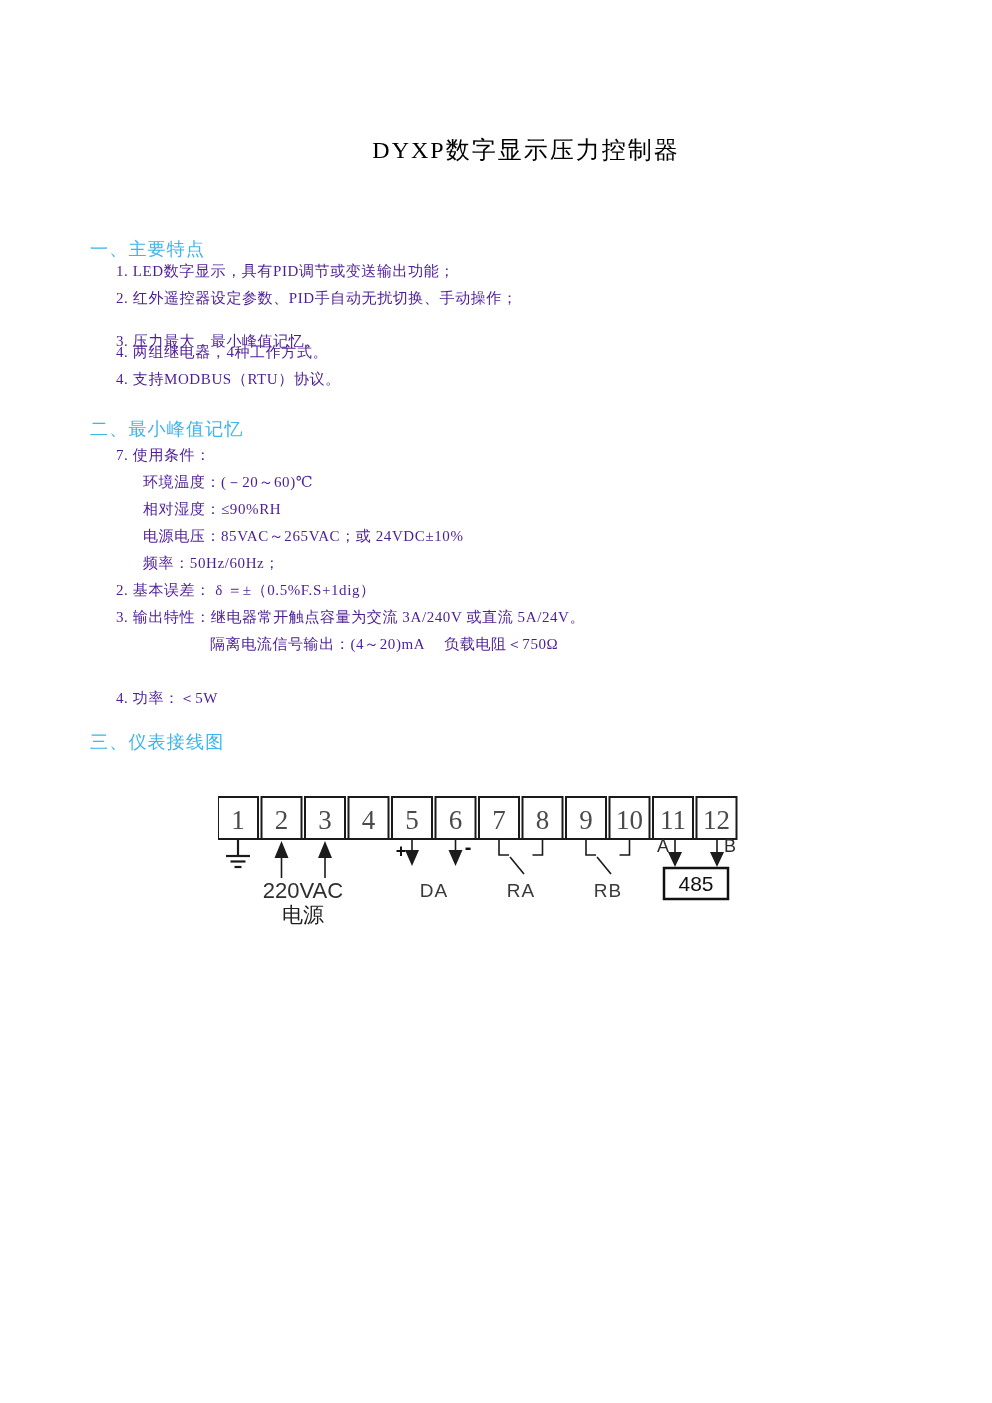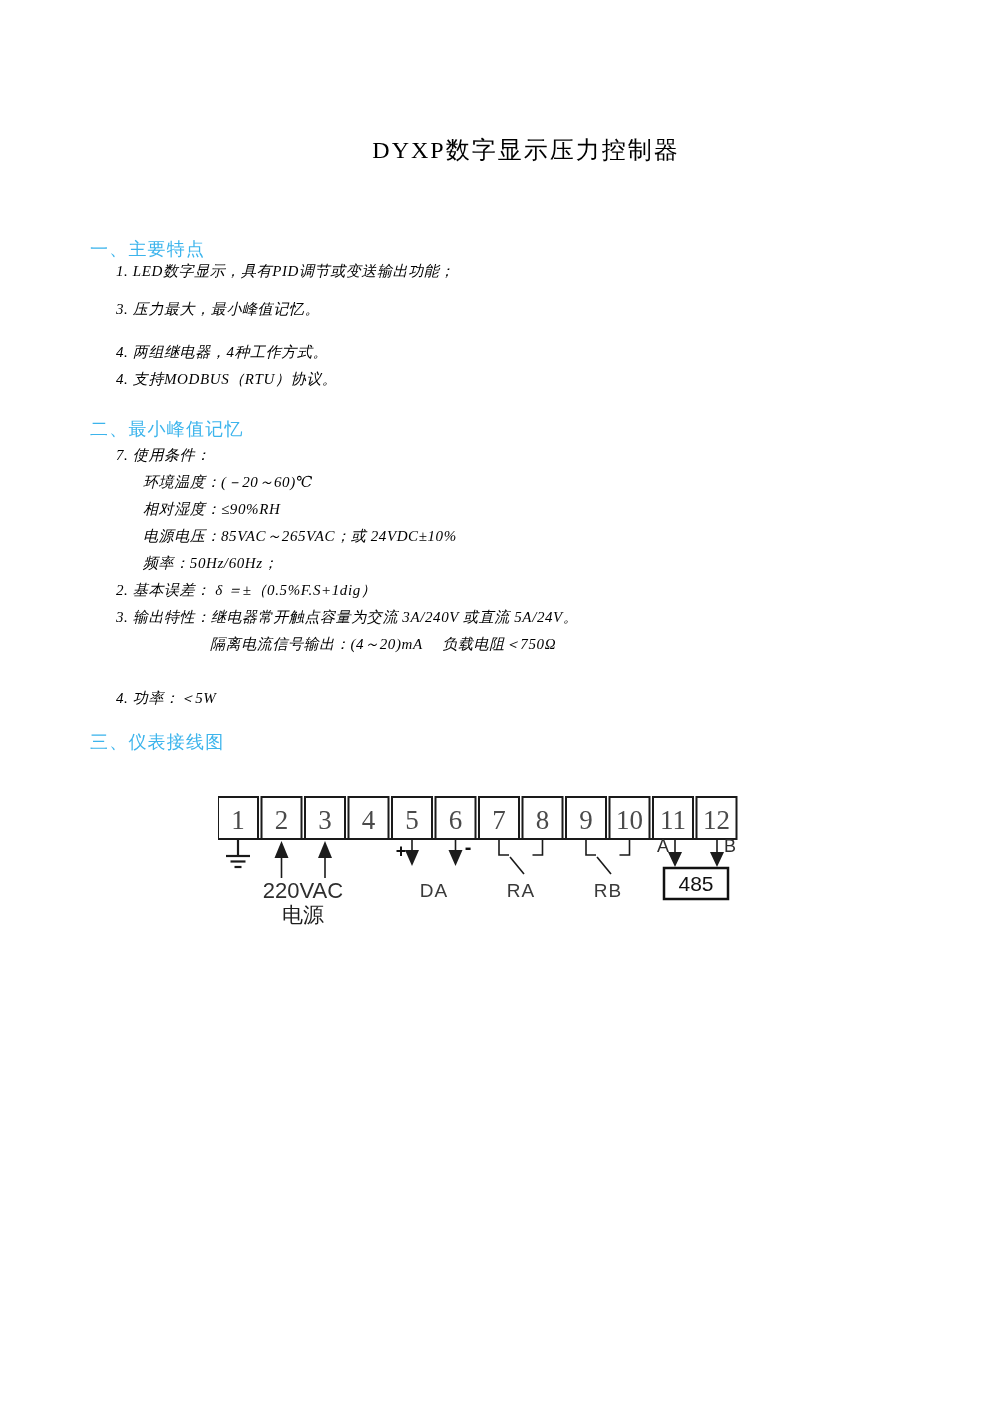--- a/index.html
+++ b/index.html
@@ -18,39 +18,40 @@
     white-space:pre;
   }
   .sec-heading{
     position:absolute;left:90px;
     font-size:18px;font-weight:normal;letter-spacing:1.2px;
     color:#3cb4ec;white-space:pre;
   }
   .line{
     position:absolute;
     font-size:15px;letter-spacing:0.6px;
-    color:#000000;white-space:pre;font-style:italic;
+    color:#4c1d95;white-space:pre;
   }
   .in0{left:116px}
   .in1{left:143px}
   .in2{left:210px}
   .wiring-svg{position:absolute;left:218px;top:790px;}
   svg text{font-family:"Liberation Serif","DejaVu Serif",serif;}
   svg text.sans{font-family:"Liberation Sans","DejaVu Sans",sans-serif;}
 </style>
 </head>
 <body>
 
 <div class="page">
 
   <div class="doc-title">DYXP数字显示压力控制器</div>
 
   <div class="sec-heading" style="top:237px">一、主要特点</div>
   <div class="line in0" style="top:262px">1. LED数字显示，具有PID调节或变送输出功能；</div>
-  <div class="line in0" style="top:300px">3. 压力最大，最小峰值记忆。</div>
+  <div class="line in0" style="top:289px">2. 红外遥控器设定参数、PID手自动无扰切换、手动操作；</div>
+  <div class="line in0" style="top:332px">3. 压力最大，最小峰值记忆。</div>
   <div class="line in0" style="top:343px">4. 两组继电器，4种工作方式。</div>
   <div class="line in0" style="top:370px">4. 支持MODBUS（RTU）协议。</div>
 
   <div class="sec-heading" style="top:417px">二、最小峰值记忆</div>
   <div class="line in0" style="top:446px">7. 使用条件：</div>
   <div class="line in1" style="top:473px">环境温度：(－20～60)℃</div>
   <div class="line in1" style="top:500px">相对湿度：≤90%RH</div>
   <div class="line in1" style="top:527px">电源电压：85VAC～265VAC；或 24VDC±10%</div>
   <div class="line in1" style="top:554px">频率：50Hz/60Hz；</div>
   <div class="line in0" style="top:581px">2. 基本误差： δ ＝±（0.5%F.S+1dig）</div>

